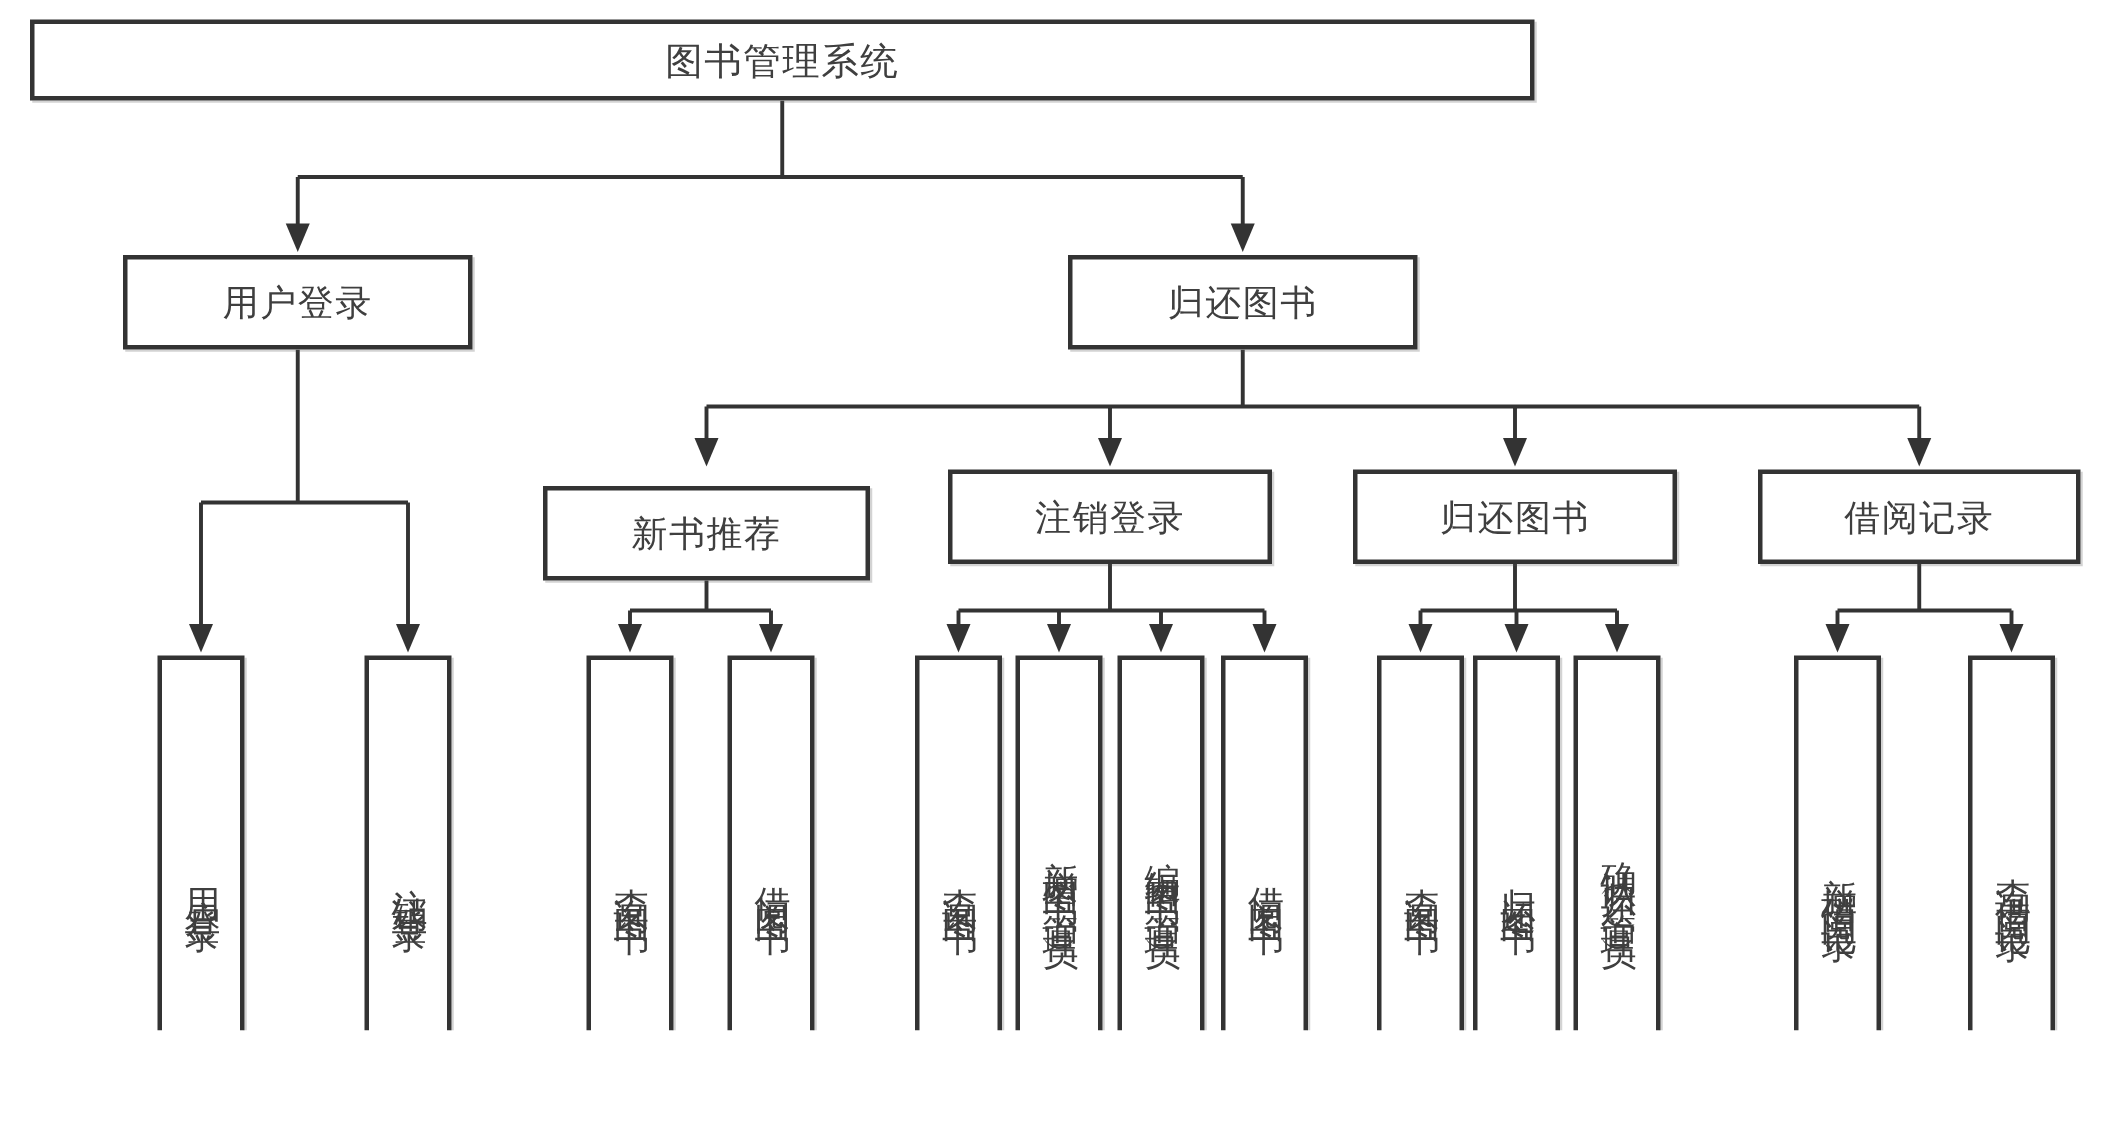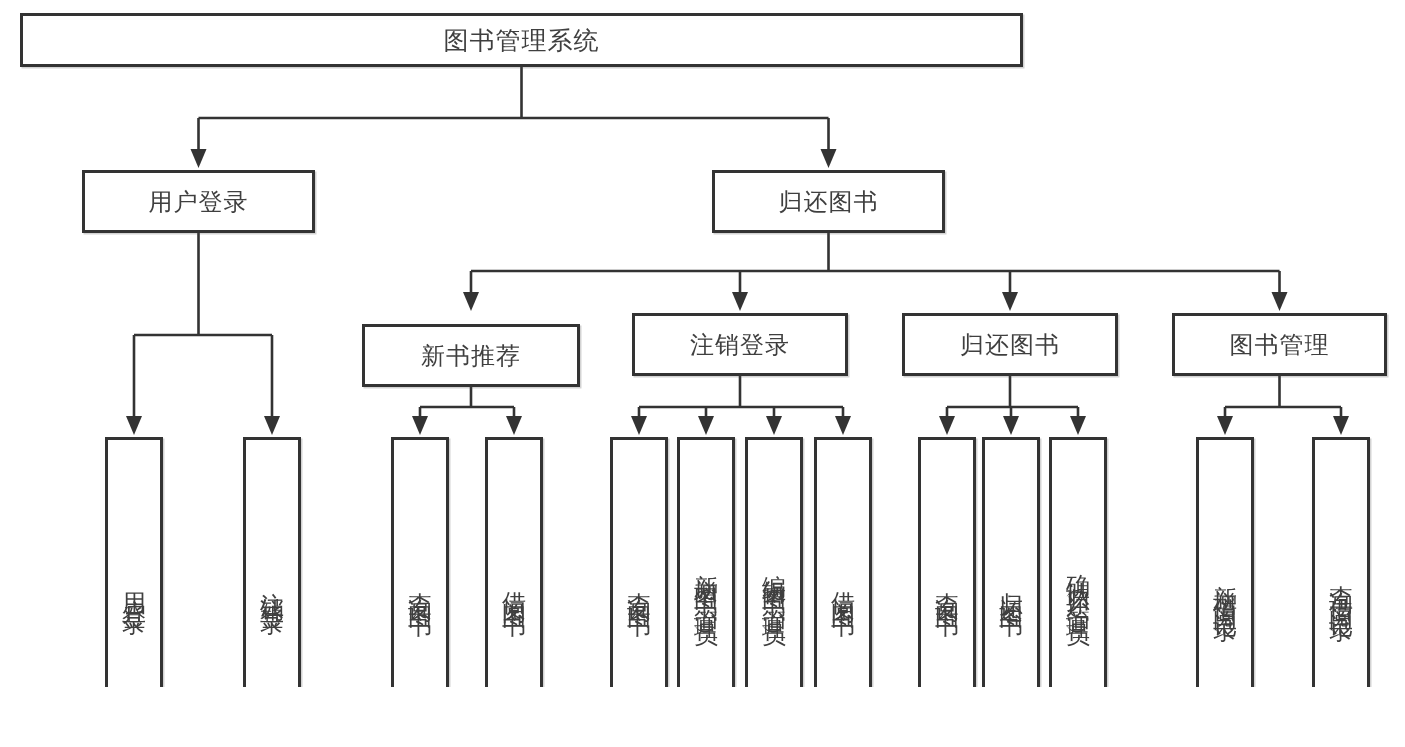--- a/index.html
+++ b/index.html
@@ -88,21 +88,21 @@
   </svg>
 
   <div class="node h-node root-node" style="left:20px;top:13px;width:1003px;height:54px;">图书管理系统</div>
 
   <div class="node h-node" style="left:82px;top:170px;width:233px;height:63px;">用户登录</div>
   <div class="node h-node" style="left:712px;top:170px;width:233px;height:63px;">归还图书</div>
 
   <div class="node h-node" style="left:362px;top:324px;width:218px;height:63px;">新书推荐</div>
   <div class="node h-node" style="left:632px;top:313px;width:216px;height:63px;">注销登录</div>
   <div class="node h-node" style="left:902px;top:313px;width:216px;height:63px;">归还图书</div>
-  <div class="node h-node" style="left:1172px;top:313px;width:215px;height:63px;">图书管理</div>
+  <div class="node h-node" style="left:1172px;top:313px;width:215px;height:63px;">借阅记录</div>
 
   <div class="node leaf" style="left:105px;top:437px;width:58px;height:299px;">用户登录</div>
   <div class="node leaf" style="left:243px;top:437px;width:58px;height:299px;">注销登录</div>
 
   <div class="node leaf" style="left:391px;top:437px;width:58px;height:299px;">查询图书</div>
   <div class="node leaf" style="left:485px;top:437px;width:58px;height:299px;">借阅图书</div>
 
   <div class="node leaf" style="left:610px;top:437px;width:58px;height:299px;">查询图书</div>
   <div class="node leaf" style="left:677px;top:437px;width:58px;height:299px;">新增图书（管理员）</div>
   <div class="node leaf" style="left:745px;top:437px;width:58px;height:299px;">编辑图书（管理员）</div>

